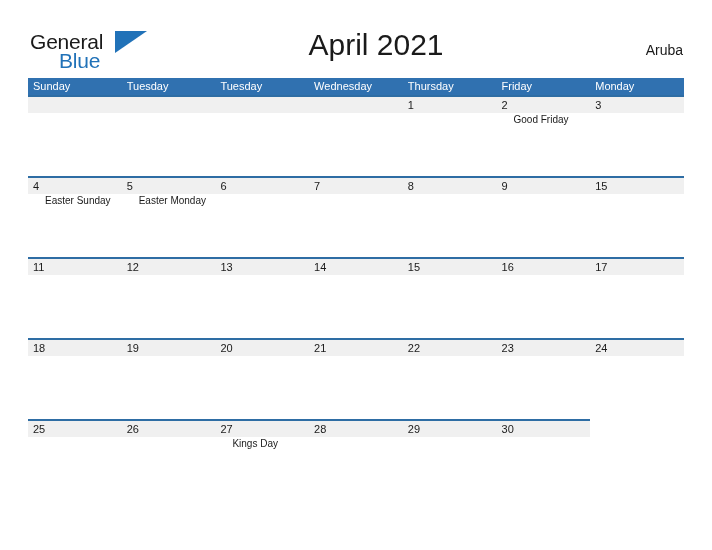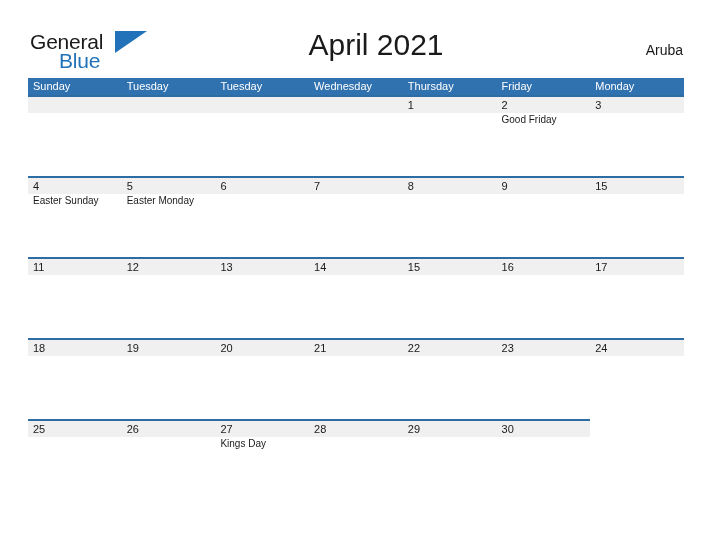--- a/index.html
+++ b/index.html
@@ -148,20 +148,21 @@
     font-family: "Liberation Sans", sans-serif;
   }
   .day-event {
     position: relative;
     margin-top: 2px;
     font-size: 10px;
     line-height: 12px;
     color: #1a1a1a;
     font-family: "Liberation Sans", sans-serif;
     white-space: nowrap;
+    margin-left: 12px;
   }
 </style>
 </head>
 <body>
 
 <div class="page">
 
   <div class="top-bar">
 
     <div class="logo">

